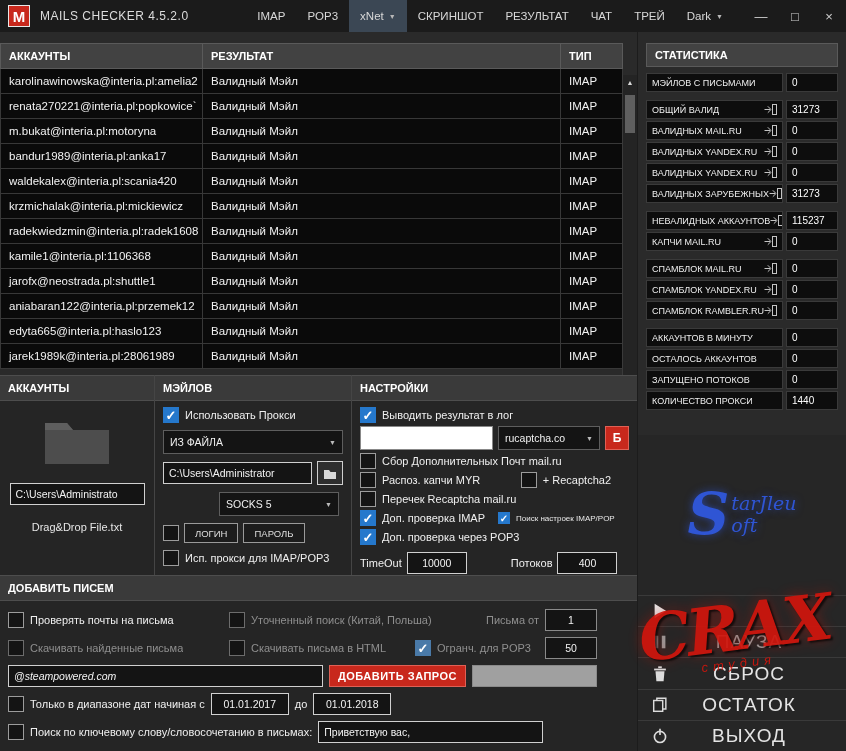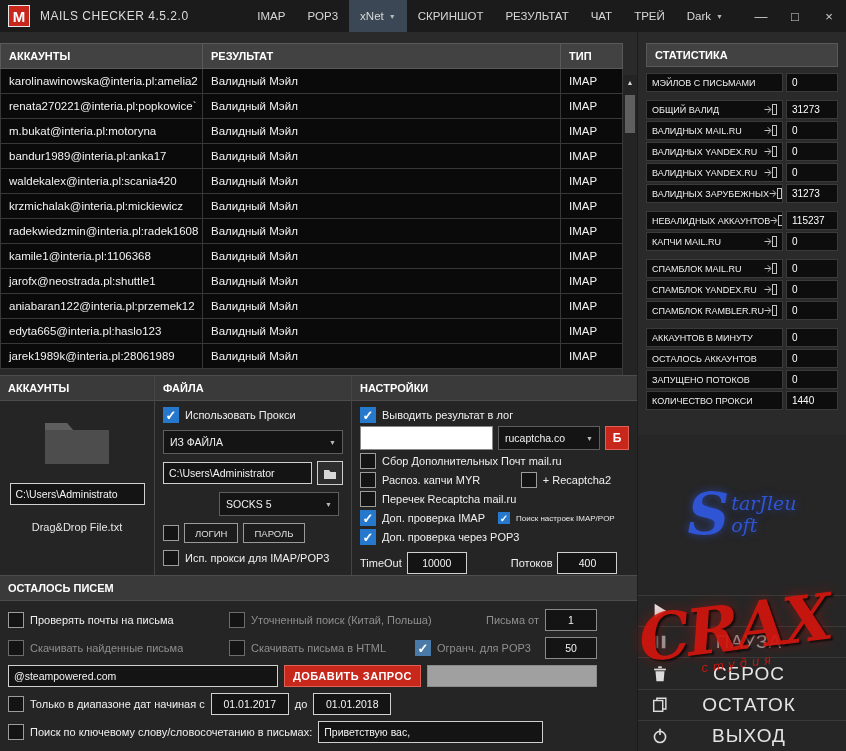--- a/index.html
+++ b/index.html
@@ -480,21 +480,21 @@
           <path d="M3 10 h22 l6 7 h36 v34 H3 Z" fill="#4d4d4d"></path>
           <path d="M3 10 h22 l6 7 H3 Z" fill="#5e5e5e"></path>
         </svg>
       </div>
       <input class="tinput path-input" value="C:\Users\Administrato" style="">
       <div class="dragdrop">Drag&amp;Drop File.txt</div>
     </div>
   </section>
 
   <section id="proxy-panel">
-    <div class="panel-header">ФАЙЛА</div>
+    <div class="panel-header">МЭЙЛОВ</div>
     <div class="panel-body proxy-body">
       <label class="cb">
         <span class="cb-box checked"></span>
         <span class="cb-label">Использовать Прокси</span>
       </label>
       <div class="dropdown">
         <span>ИЗ ФАЙЛА</span>
         <span class="dd-caret">▼</span>
       </div>
       <div class="row">
@@ -572,21 +572,21 @@
         <span class="field-label">TimeOut</span>
         <input class="tinput center w60" value="10000" style="">
         <span class="timeout-gap"></span>
         <span class="field-label">Потоков</span>
         <input class="tinput center w60" value="400" style="">
       </div>
     </div>
   </section>
 
   <section id="mailcheck-panel">
-    <div class="panel-header">ОСТАЛОСЬ ПИСЕМ</div>
+    <div class="panel-header">ДОБАВИТЬ ПИСЕМ</div>
     <div class="mailcheck-body">
       <div class="mc-row">
         <label class="cb w215">
           <span class="cb-box"></span>
           <span class="cb-label">Проверять почты на письма</span>
         </label>
         <label class="cb disabled w230">
           <span class="cb-box"></span>
           <span class="cb-label">Уточненный поиск (Китай, Польша)</span>
         </label>
@@ -602,21 +602,21 @@
           <span class="cb-box"></span>
           <span class="cb-label">Скачивать письма в HTML</span>
         </label>
         <label class="cb disabled mutedcheck">
           <span class="cb-box checked"></span>
           <span class="cb-label">Огранч. для POP3</span>
         </label>
         <input class="tinput center w52 dim-border ml-auto" value="50" style="">
       </div>
       <div class="mc-row">
-        <input class="tinput" style="width: 270px;" value="@steampowered.com">
+        <input class="tinput" style="width: 315px; font-style: italic;" value="@steampowered.com">
         <button class="red-btn add-query">ДОБАВИТЬ ЗАПРОС</button>
         <div class="gray-box"></div>
       </div>
       <div class="mc-row">
         <label class="cb">
           <span class="cb-box"></span>
           <span class="cb-label">Только в диапазоне дат начиная с</span>
         </label>
         <input class="tinput center w78" value="01.01.2017" style="">
         <span class="field-label">до</span>

